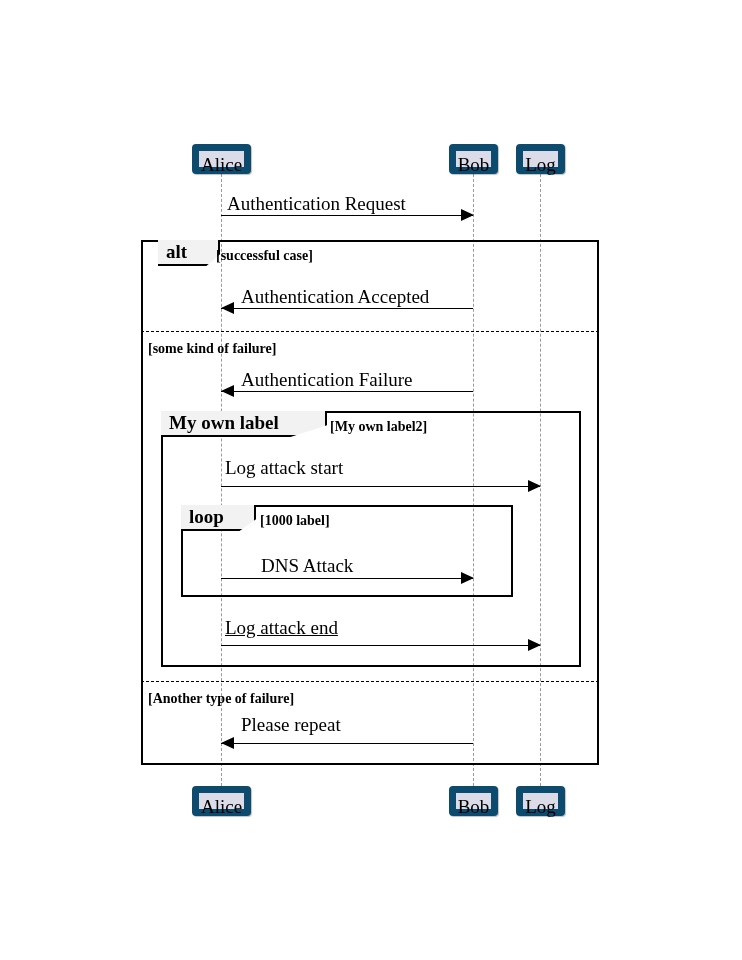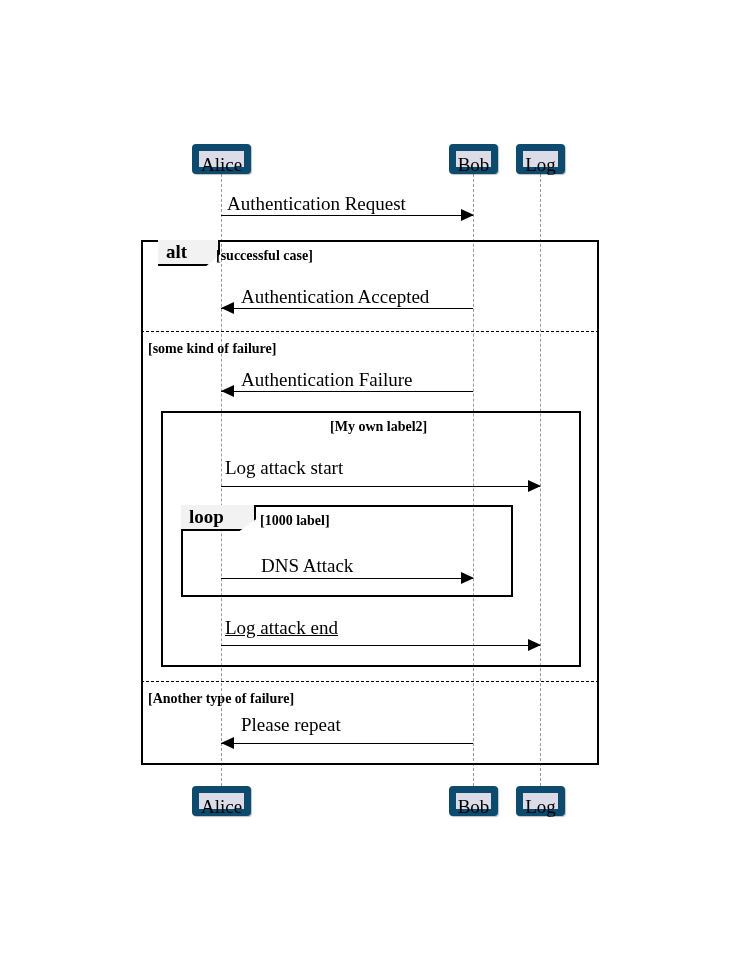--- a/index.html
+++ b/index.html
@@ -147,20 +147,21 @@
   <div class="arrow-head arrow-left" style="left:221px; top:302px;"></div>
 
   <div class="divider" style="left:141px; top:331px; width:458px;"></div>
   <div class="guard" style="left:148px; top:341px;">[some kind of failure]</div>
 
   <div class="msg-label" style="left:241px; top:369px;text-align:right;">Authentication Failure</div>
   <div class="msg-line" style="left:221px; top:391px; width:252px;"></div>
   <div class="arrow-head arrow-left" style="left:221px; top:385px;"></div>
 
   <div class="frag frag-inner" style="left:161px; top:411px; width:420px; height:256px;"></div>
+  <div class="frag-label" style="left:161px; top:411px; width:166px;">My own label</div>
   <div class="guard" style="left:330px; top:419px;">[My own label2]</div>
 
   <div class="msg-label" style="left:225px; top:457px;">Log attack start</div>
   <div class="msg-line" style="left:221px; top:486px; width:319px;"></div>
   <div class="arrow-head arrow-right" style="left:528px; top:480px;"></div>
 
   <div class="frag frag-inner" style="left:181px; top:505px; width:332px; height:92px;"></div>
   <div class="frag-label" style="left:181px; top:505px; width:75px;">loop</div>
   <div class="guard" style="left:260px; top:513px;">[1000 label]</div>
 

